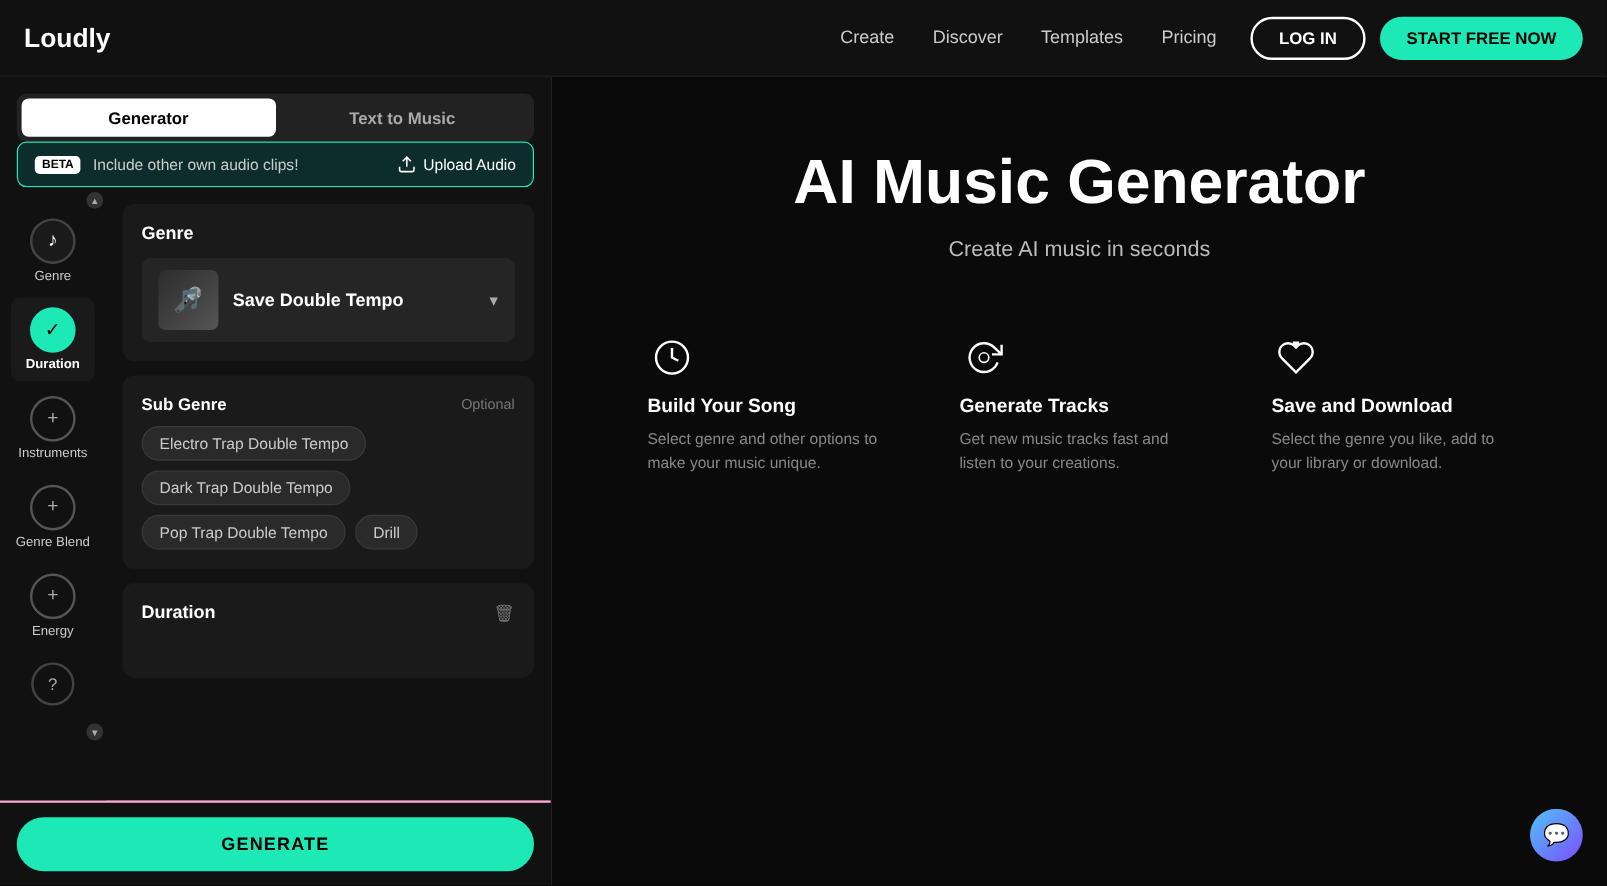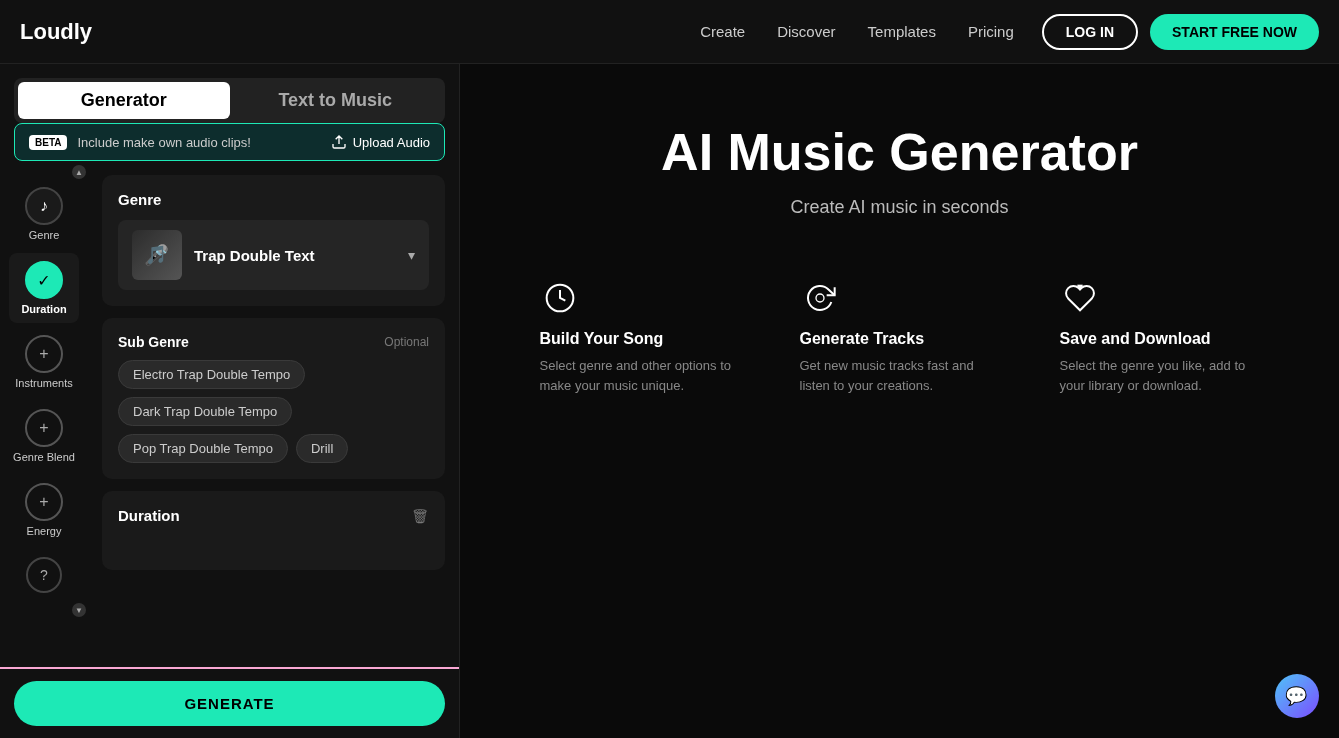--- a/index.html
+++ b/index.html
@@ -87,21 +87,21 @@
       margin: 14px 14px 0 14px;
       background: #222;
       border-radius: 8px;
       padding: 4px;
     }
     .tab {
       flex: 1;
       text-align: center;
       padding: 8px 0;
       border-radius: 6px;
-      font-size: 18px;
+      font-size: 14px;
       font-weight: 600;
       cursor: pointer;
     }
     .tab.active {
       background: #fff;
       color: #000;
     }
     .tab.inactive {
       color: #aaa;
     }
@@ -429,21 +429,21 @@
 
   <div class="left-panel">
 
     <div class="tabs">
       <div class="tab active">Generator</div>
       <div class="tab inactive">Text to Music</div>
     </div>
 
     <div class="beta-banner">
       <span class="beta-badge">BETA</span>
-      <span class="beta-text">Include make own audio clips!</span>
+      <span class="beta-text">Include other own audio clips!</span>
       <div class="upload-btn">
         <svg width="16" height="16" viewBox="0 0 24 24" fill="none" stroke="currentColor" stroke-width="2">
           <path d="M21 15v4a2 2 0 01-2 2H5a2 2 0 01-2-2v-4M17 8l-5-5-5 5M12 3v12"></path>
         </svg>
         <span>Upload Audio</span>
       </div>
     </div>
 
     <div class="panel-body">
 
@@ -483,21 +483,21 @@
 
         <div class="help-btn">?</div>
       </div>
 
       <div class="content-panel">
 
         <div class="section">
           <div class="section-title">Genre</div>
           <div class="genre-selector">
             <div class="genre-thumb-img" style="background: linear-gradient(135deg, #2c2c2c, #555); display:flex; align-items:center; justify-content:center; font-size:20px;">🎤</div>
-            <span class="genre-name">Trap Double Text</span>
+            <span class="genre-name">Save Double Tempo</span>
             <span class="chevron-icon">▾</span>
           </div>
         </div>
 
         <div class="section">
           <div class="subgenre-header">
             <span class="subgenre-title">Sub Genre</span>
             <span class="optional-label">Optional</span>
           </div>
           <div class="subgenre-tags">

